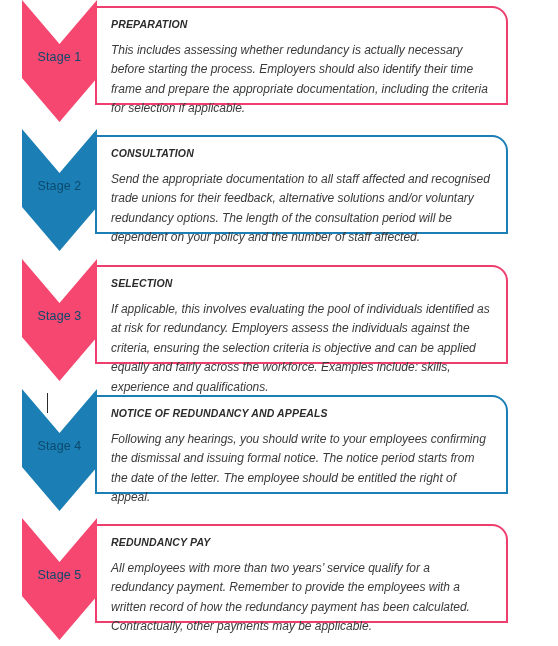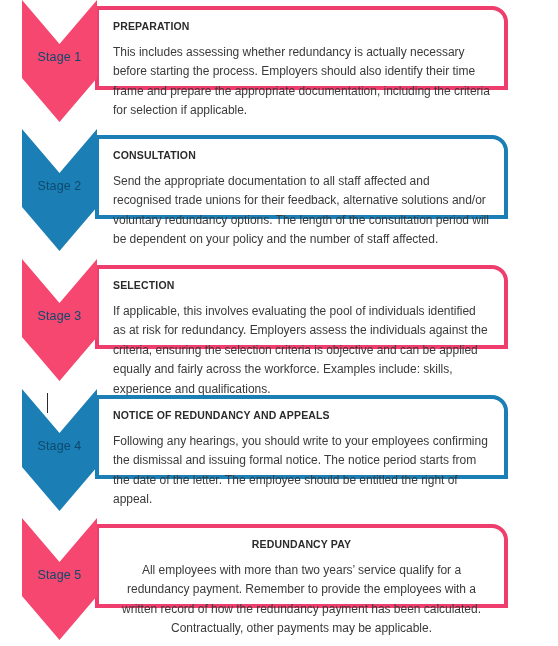--- a/index.html
+++ b/index.html
@@ -69,29 +69,30 @@
     left: 25px;
     top: 4px;
   }
 
   
   .stage-box {
     position: absolute;
     left: 95px;
     top: 6px;
     width: 413px;
-    height: 84px;
+    height: 99px;
     box-sizing: border-box;
     background: #ffffff;
-    border: 4px solid #a3a3a3;
+    border: 2px solid #a3a3a3;
     border-top-right-radius: 16px;
     border-top-left-radius: 0;
     border-bottom-right-radius: 0;
     border-bottom-left-radius: 0;
     padding: 10px 14px 8px 14px;
+    font-style: italic;
   }
   .stage-title {
     font-size: 10.5px;
     font-weight: bold;
     color: #2b2b2b;
     letter-spacing: 0.15px;
     margin: 0 0 11px 0;
     text-transform: uppercase;
   }
   .stage-body {
@@ -152,21 +153,21 @@
         <p class="stage-body">Following any hearings, you should write to your employees confirming the dismissal and issuing formal notice. The notice period starts from the date of the letter. The employee should be entitled the right of appeal.</p>
       </div>
       <div class="arrow-wrap">
         <svg class="arrow-shape" viewBox="0 0 75 122" preserveAspectRatio="none">
           <path d="M0,0 L37.5,44 L75,0 L75,78 L37.5,122 L0,78 Z" fill="#1b7fb5"></path>
         </svg>
         <div class="arrow-label">Stage 4</div>
         <div class="arrow-tick"></div>
       </div>
     </div>
-    <div class="stage-row" data-theme="pink" style="top: 518px; height: 128px; text-align: center;">
+    <div class="stage-row" data-theme="pink" style="top: 518px; height: 128px;">
       <div class="stage-box">
         <p class="stage-title">REDUNDANCY PAY</p>
         <p class="stage-body">All employees with more than two years’ service qualify for a redundancy payment. Remember to provide the employees with a written record of how the redundancy payment has been calculated. Contractually, other payments may be applicable.</p>
       </div>
       <div class="arrow-wrap">
         <svg class="arrow-shape" viewBox="0 0 75 122" preserveAspectRatio="none">
           <path d="M0,0 L37.5,44 L75,0 L75,78 L37.5,122 L0,78 Z" fill="#f5476f"></path>
         </svg>
         <div class="arrow-label">Stage 5</div>
       </div>

